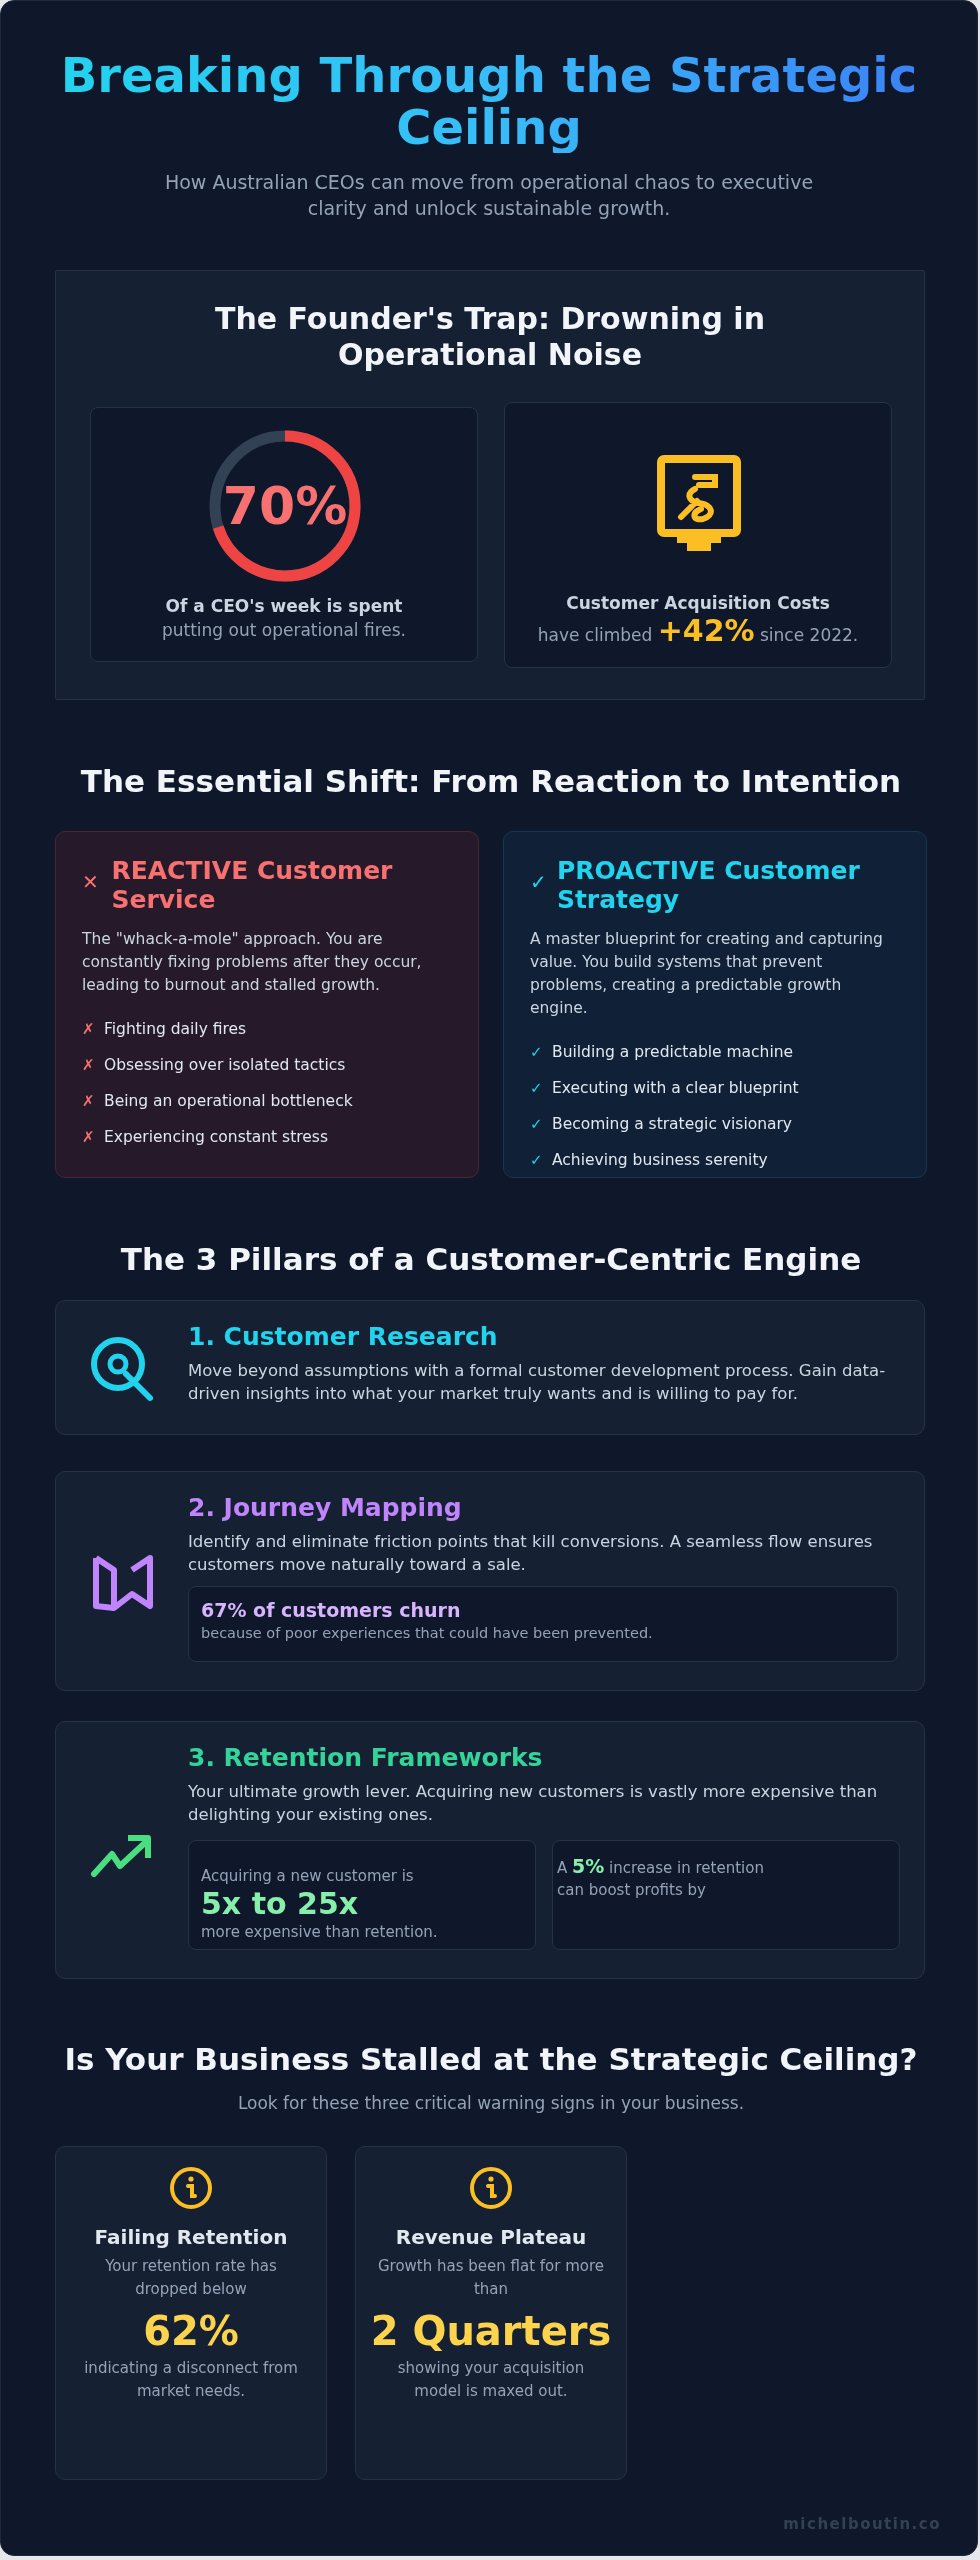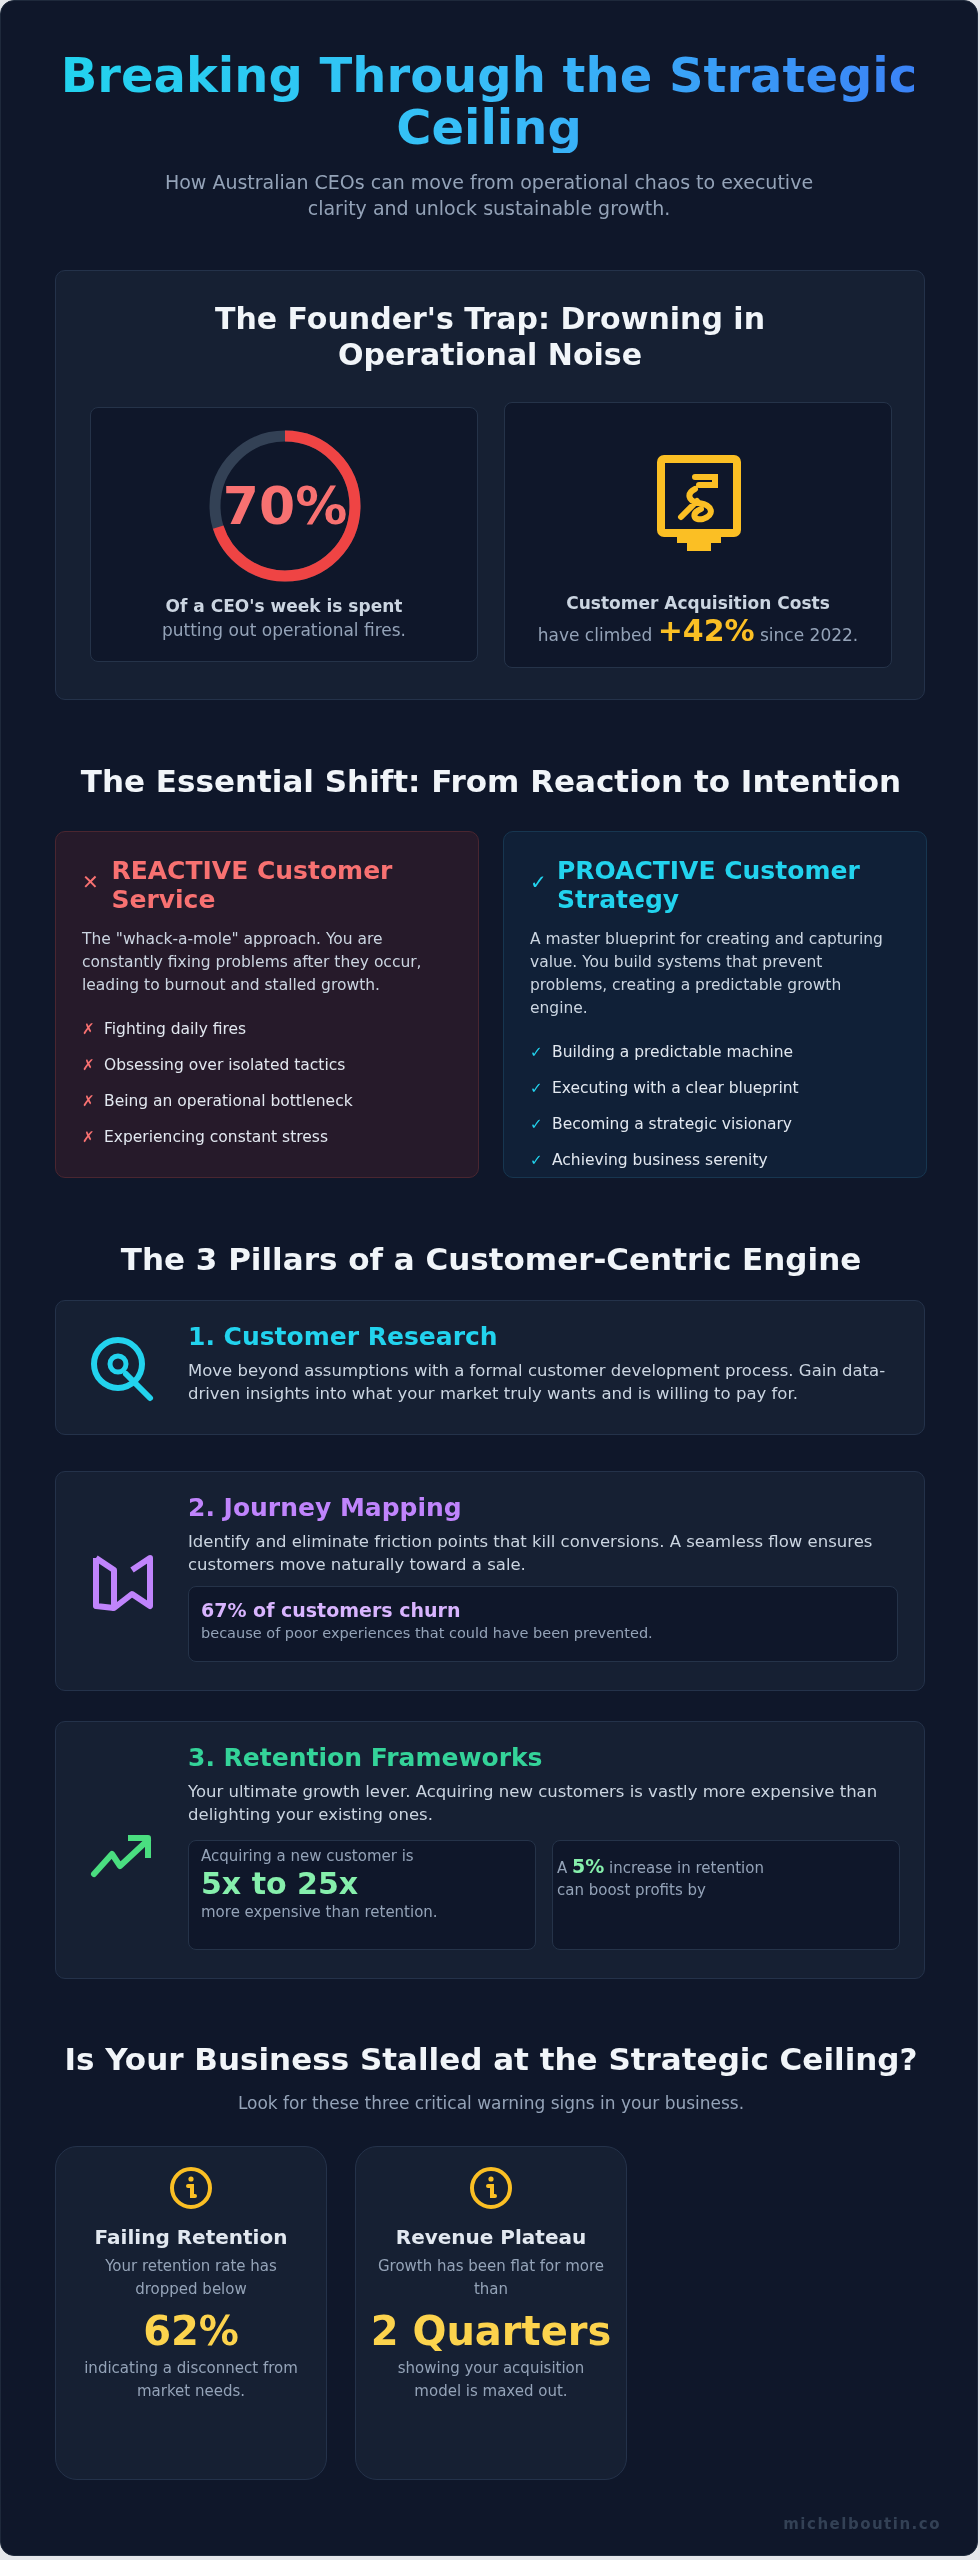--- a/index.html
+++ b/index.html
@@ -14,21 +14,21 @@
   .hero h1 {
     font-size: 48px; font-weight: bold; line-height: 52px;
     background: linear-gradient(90deg, #22d3ee 0%, #38bdf8 50%, #3b82f6 100%);
     -webkit-background-clip: text; background-clip: text; color: transparent;
     width: 860px; margin: 0 auto;
   }
   .hero p { font-size: 19px; color: #94a3b8; line-height: 26px; width: 700px; margin: 16px auto 0; }
 
   .trap {
     position: absolute; left: 54px; top: 269px; width: 870px; height: 430px;
-    background: #162033; border: 1px solid #24324a; border-radius: 10px;
+    background: #162033; border: 1px solid #24324a; border-radius: 2px;
   }
   .trap h2 { text-align: center; font-size: 30px; font-weight: bold; color: #f1f5f9; line-height: 36px; margin-top: 30px; }
   .stat-card {
     position: absolute; background: #0f172a; border: 1px solid #253349; border-radius: 8px;
     text-align: center;
   }
   .stat-card.left { left: 34px; top: 136px; width: 388px; height: 255px; }
   .stat-card.right { left: 448px; top: 131px; width: 388px; height: 266px; }
   .donut { position: absolute; left: 116px; top: 20px; width: 156px; height: 156px; }
   .donut-text { position: absolute; left: 0; top: 20px; width: 388px; line-height: 156px; font-size: 52px; font-weight: bold; color: #f87171; }
@@ -58,21 +58,21 @@
   .reactive .mark { color: #f87171; }
   .proactive .mark { color: #22d3ee; }
 
   .pillar { position: absolute; left: 54px; width: 870px; background: #162033; border: 1px solid #24324a; border-radius: 10px; }
   .pillar .p-icon { position: absolute; left: 32px; width: 70px; height: 70px; }
   .pillar .p-body { position: absolute; left: 132px; right: 26px; }
   .pillar h3 { font-size: 25px; font-weight: bold; line-height: 32px; }
   .pillar .p-desc { font-size: 16.5px; color: #cbd5e1; line-height: 23px; margin-top: 6px; }
   .p-box { background: #0f172a; border: 1px solid #253349; border-radius: 8px; position: absolute; }
 
-  .warn-card { position: absolute; top: 2145px; width: 272px; height: 334px; background: #162033; border: 1px solid #24324a; border-radius: 22px; text-align: center; }
+  .warn-card { position: absolute; top: 2145px; width: 272px; height: 334px; background: #162033; border: 1px solid #24324a; border-radius: 10px; text-align: center; }
   .warn-card .w-icon { display: block; margin: 18px auto 0; width: 46px; height: 46px; }
   .warn-card h4 { font-size: 20px; font-weight: bold; color: #e2e8f0; margin-top: 14px; }
   .warn-card .w-pre, .warn-card .w-post { font-size: 15px; color: #94a3b8; line-height: 23px; width: 230px; margin: 6px auto 0; }
   .warn-card .w-big { font-size: 40px; font-weight: bold; color: #fcd34d; line-height: 40px; margin: 10px auto 6px; width: 250px; }
 
   .footer { position: absolute; right: 36px; bottom: 22px; font-size: 15px; font-weight: bold; letter-spacing: 1.5px; color: #334155; }
 </style>
 </head>
 <body>
 
@@ -195,21 +195,21 @@
 
   <div class="pillar" style="top:1720px;height:258px;">
     <svg class="p-icon" style="top:104px;" viewBox="0 0 70 70">
       <polyline points="6,48 24,28 32,40 60,14" fill="none" stroke="#4ade80" stroke-width="6" stroke-linejoin="round" stroke-linecap="round"></polyline>
       <polyline points="40,12 60,12 60,32" fill="none" stroke="#4ade80" stroke-width="6" stroke-linejoin="round"></polyline>
     </svg>
     <div class="p-body" style="top:20px;">
       <h3 style="color:#34d399;">3. Retention Frameworks</h3>
       <p class="p-desc">Your ultimate growth lever. Acquiring new customers is vastly more expensive than delighting your existing ones.</p>
     </div>
-    <div class="p-box" style="left:132px;top:118px;width:348px;height:110px;padding:6px 12px;">
+    <div class="p-box" style="left:132px;top:118px;width:348px;height:110px;padding:26px 12px;">
       <div style="font-size:15px;color:#94a3b8;">Acquiring a new customer is</div>
       <div style="font-size:30px;font-weight:bold;color:#86efac;line-height:34px;margin-top:2px;">5x to 25x</div>
       <div style="font-size:15px;color:#94a3b8;margin-top:2px;">more expensive than retention.</div>
     </div>
     <div class="p-box" style="left:496px;top:118px;width:348px;height:110px;padding:14px 4px;">
       <div style="font-size:15px;color:#94a3b8;"><span>A </span><span style="font-size:19px;font-weight:bold;color:#86efac;">5%</span><span> increase in retention</span></div>
       <div style="font-size:15px;color:#94a3b8;margin-top:4px;">can boost profits by</div>
     </div>
   </div>
 

